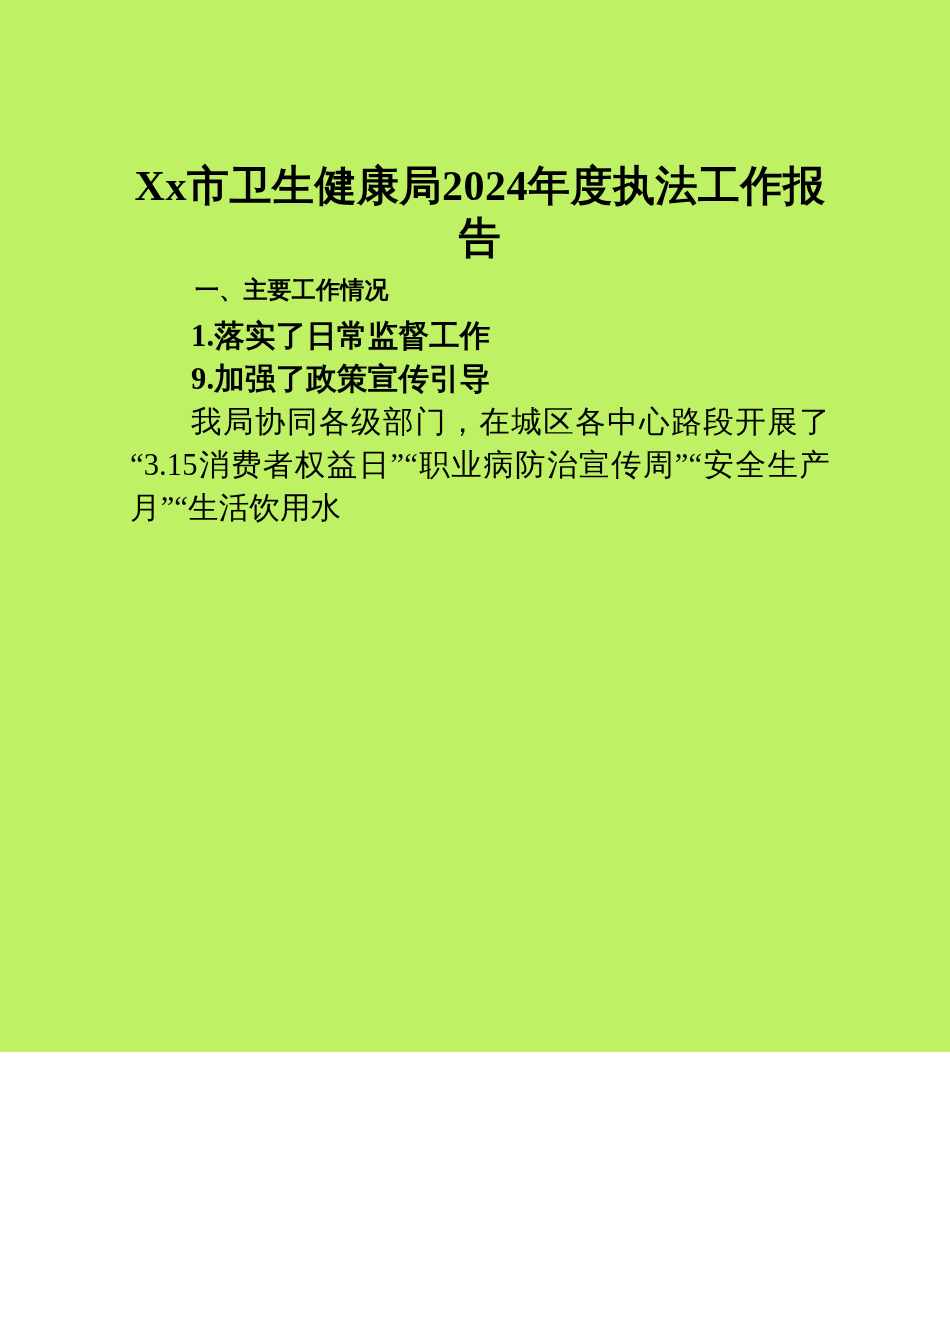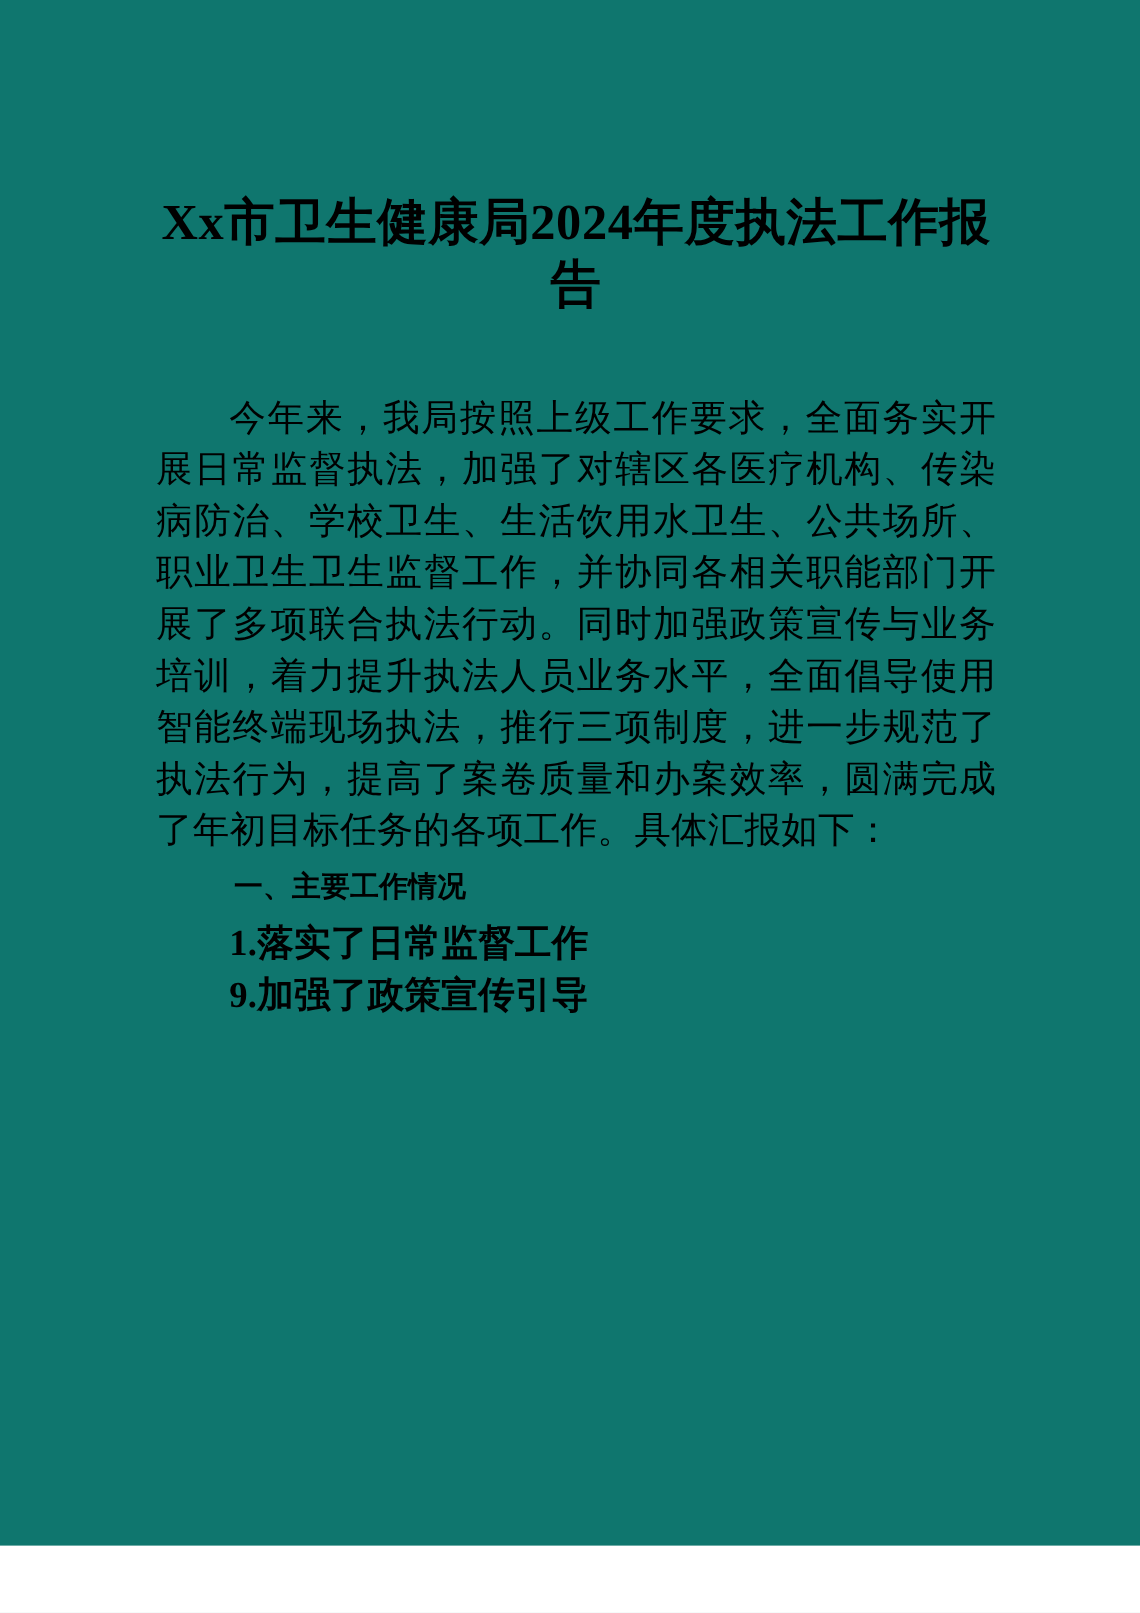--- a/index.html
+++ b/index.html
@@ -13,22 +13,22 @@
     height: 1344px;
     overflow: hidden;
     font-family: "Liberation Serif", "DejaVu Serif", serif;
     color: #000000;
     -webkit-font-smoothing: antialiased;
   }
 
   .page {
     position: relative;
     width: 950px;
-    height: 1288px;
-    background: #0f766e;
+    height: 1052px;
+    background: #bef264;
     box-sizing: border-box;
   }
 
   .content {
     position: absolute;
     left: 130px;
     top: 0;
     width: 700px;
   }
 
@@ -85,24 +85,24 @@
   }
 </style>
 </head>
 <body>
 
 <div class="page">
   <div class="content">
 
     <h1 class="doc-title">Xx市卫生健康局2024年度执法工作报告</h1>
 
-    <p class="para para-lead">今年来，我局按照上级工作要求，全面务实开展日常监督执法，加强了对辖区各医疗机构、传染病防治、学校卫生、生活饮用水卫生、公共场所、职业卫生卫生监督工作，并协同各相关职能部门开展了多项联合执法行动。同时加强政策宣传与业务培训，着力提升执法人员业务水平，全面倡导使用智能终端现场执法，推行三项制度，进一步规范了执法行为，提高了案卷质量和办案效率，圆满完成了年初目标任务的各项工作。具体汇报如下：</p>
 
     <p class="h1-hei">一、主要工作情况</p>
 
     <p class="h2-kai">1.落实了日常监督工作</p>
 
 
     <p class="h2-kai">9.加强了政策宣传引导</p>
 
+    <p class="para">我局协同各级部门，在城区各中心路段开展了“3.15消费者权益日”“职业病防治宣传周”“安全生产月”“生活饮用水</p>
 
   </div>
 </div>
 
 </body></html>

